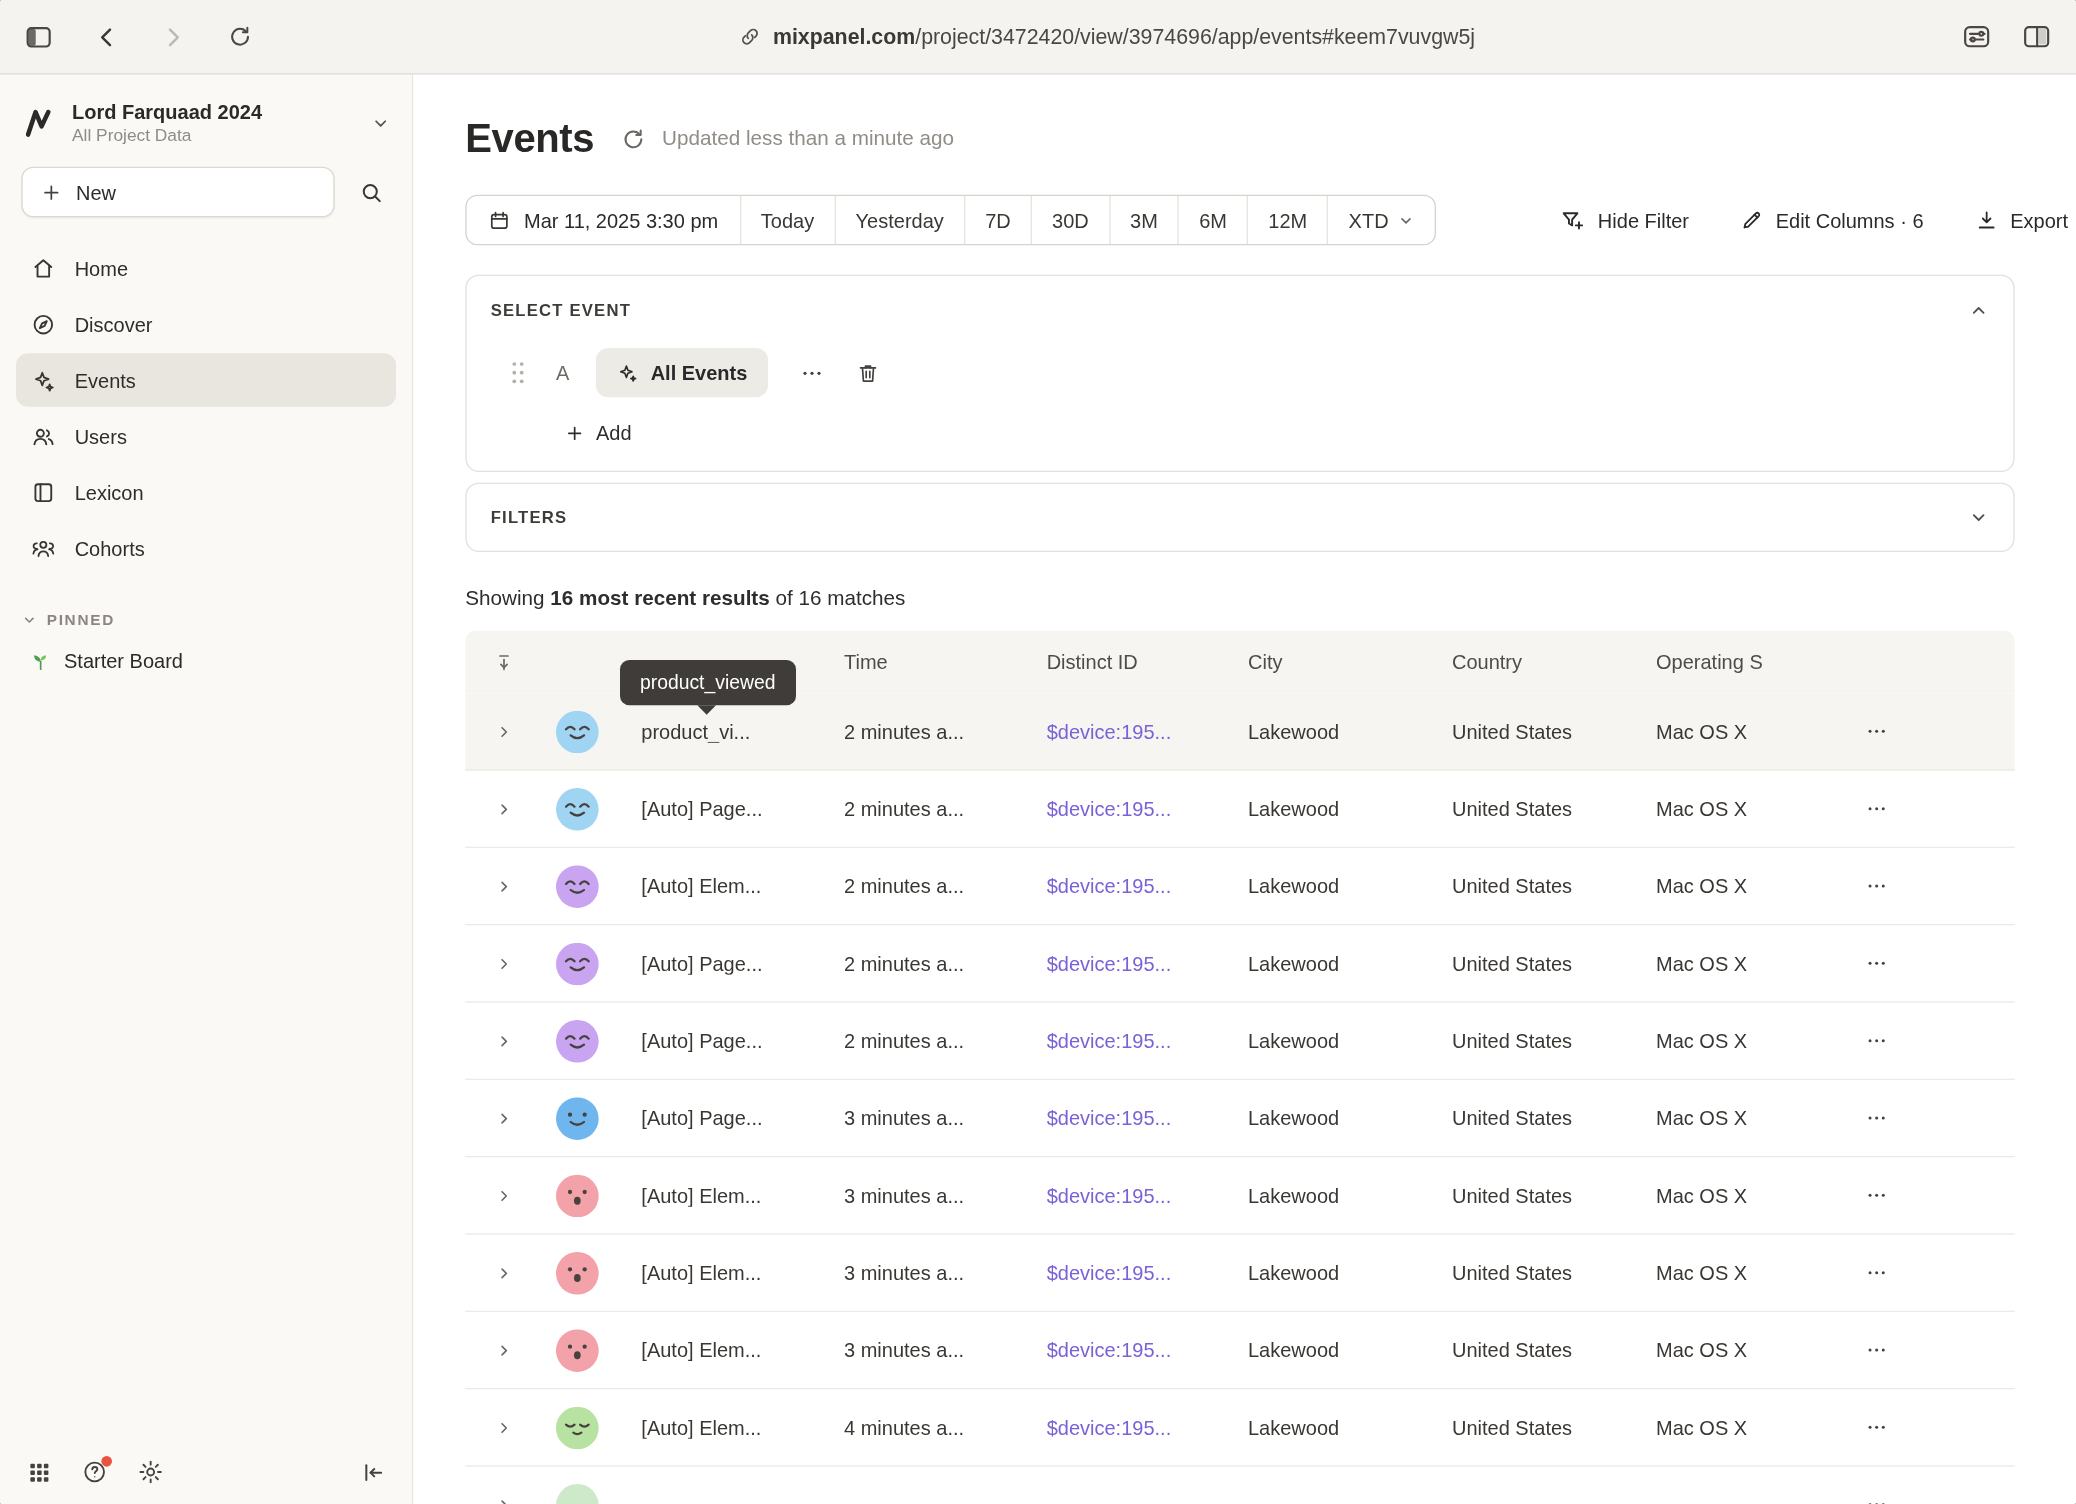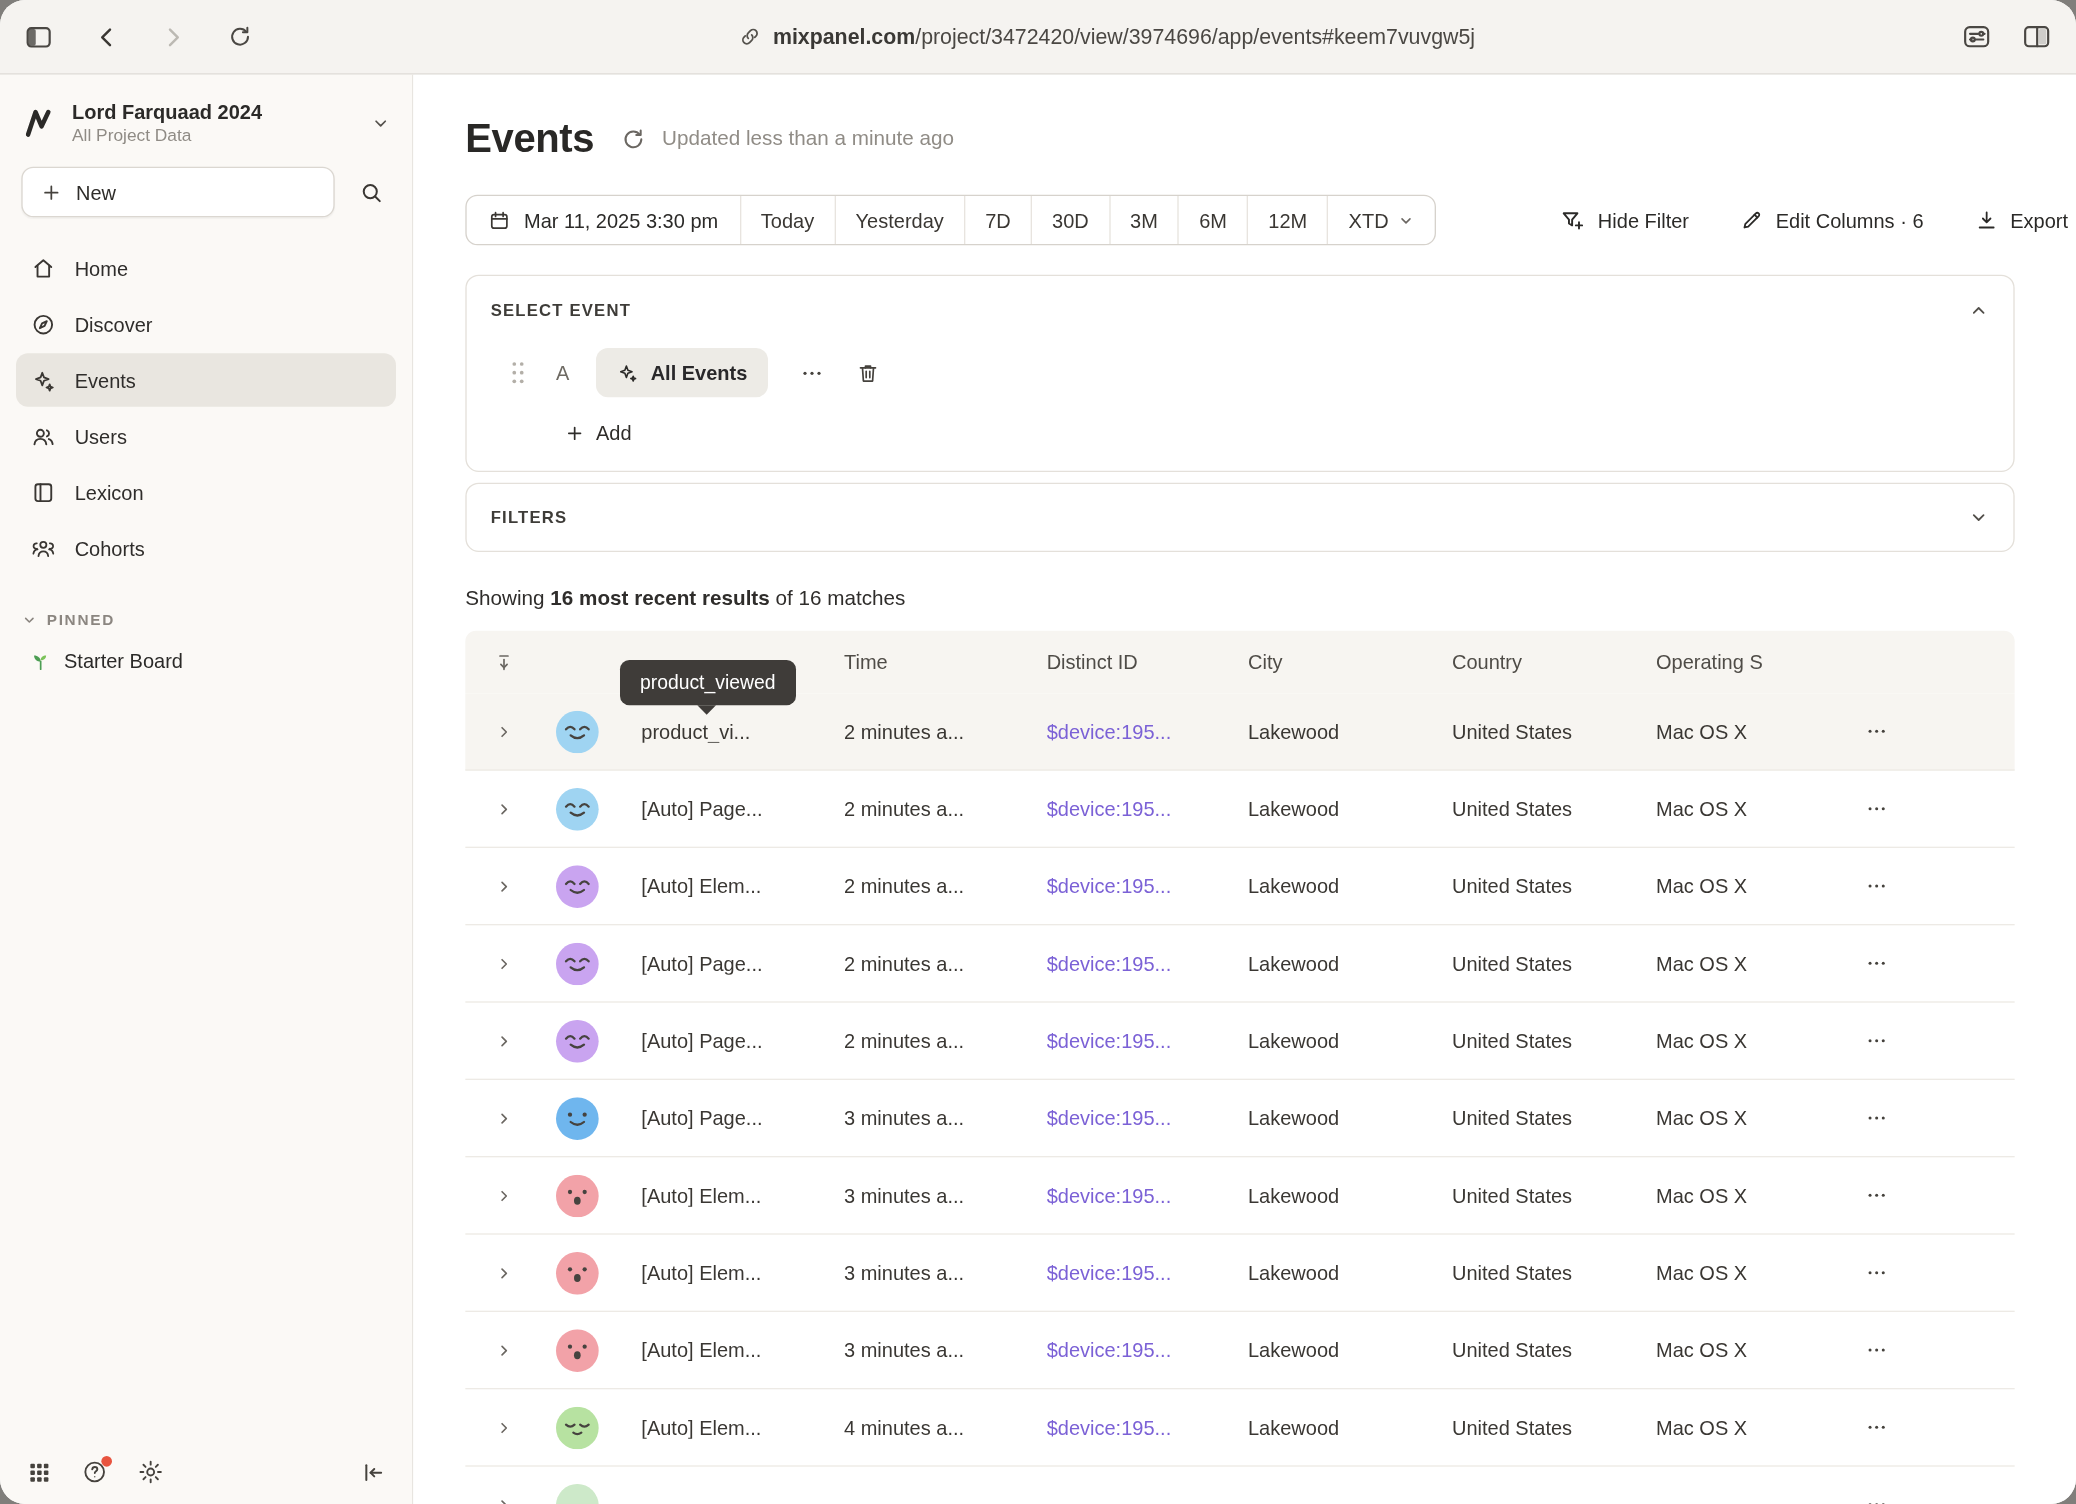--- a/index.html
+++ b/index.html
@@ -1,16 +1,16 @@
 <!DOCTYPE html>
 <html><head>
 <meta charset="utf-8">
 <style>
   html,body{margin:0;padding:0;background:#807e7b;}
-  .frame{width:2076px;height:1504px;overflow:hidden;position:relative;border-radius:25px;background:#fff;}
+  .frame{width:2076px;height:1504px;overflow:hidden;position:relative;border-radius:2px;background:#fff;}
   .app{width:1557px;height:1128px;transform:scale(1.33333);transform-origin:top left;
        font-family:"Liberation Sans",sans-serif;position:relative;background:#fff;color:#2f2d2b;}
   .app *{box-sizing:border-box;}
   svg.ic{display:block;}
 
   
   .chrome{position:absolute;top:0;left:0;right:0;height:56px;background:#f5f3f0;
           border-bottom:1px solid #dcd9d4;display:flex;align-items:center;padding:0 18px;}
   .chrome-left{display:flex;align-items:center;gap:30px;color:#4a4743;}
   .chrome-btn{display:flex;align-items:center;justify-content:center;cursor:default;}

